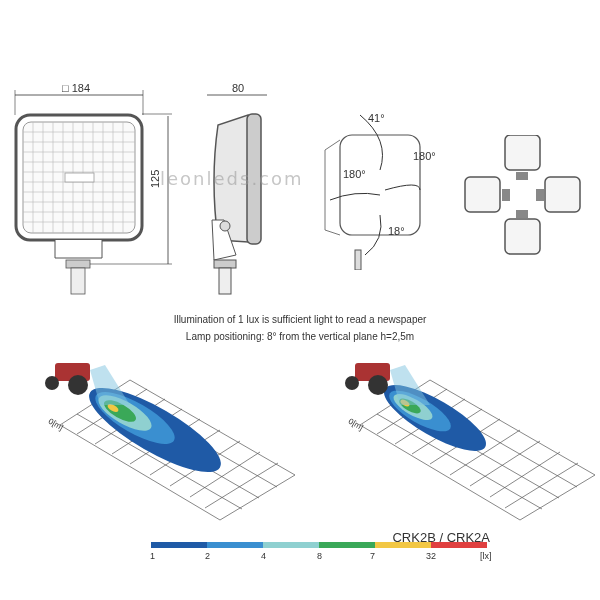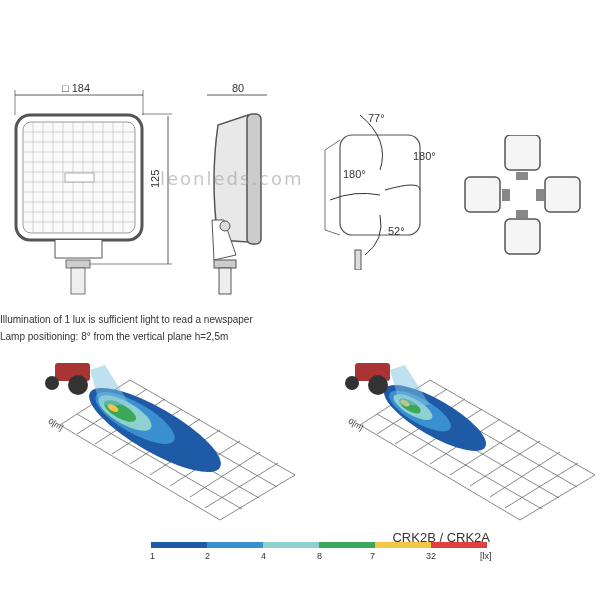--- a/index.html
+++ b/index.html
@@ -1,19 +1,19 @@
 <!DOCTYPE html>
 <html><head>
 <meta charset="utf-8">
 <style>
   html,body{margin:0;padding:0;background:#fff;}
   body{width:600px;height:600px;position:relative;overflow:hidden;font-family:"Liberation Sans",sans-serif;color:#333;}
   .abs{position:absolute;}
   .dim{font-size:11px;color:#333;}
-  .caption{position:absolute;left:0;width:600px;text-align:left;font-size:10px;color:#333;}
+  .caption{position:absolute;left:0;width:600px;text-align:center;font-size:10px;color:#333;}
   .wm{position:absolute;left:160px;top:168px;font-size:18px;color:#999;opacity:.55;letter-spacing:2px;font-family:"DejaVu Sans",sans-serif;}
   .legend-bar{position:absolute;left:151px;top:542px;width:336px;height:6px;display:flex;}
   .legend-bar div{flex:1;height:100%;}
   .ticks{position:absolute;left:146px;top:551px;width:350px;font-size:9px;color:#333;}
   .ticks span{position:absolute;}
   .model{position:absolute;right:110px;top:530px;font-size:13px;color:#333;}
 </style>
 </head>
 <body>
 
@@ -69,24 +69,24 @@
 
 <svg class="abs" style="left:300px;top:110px" width="130" height="160" viewBox="0 0 130 160">
   <rect x="40" y="25" width="80" height="100" rx="12" fill="#fff" stroke="#555" stroke-width="1.2"></rect>
   <path d="M40 30 L25 40 L25 120 L40 125" fill="none" stroke="#777"></path>
   <path d="M60 5 Q90 30 80 60" fill="none" stroke="#333"></path>
   <path d="M30 90 Q55 80 80 85" fill="none" stroke="#333"></path>
   <path d="M85 80 Q120 70 120 80" fill="none" stroke="#333"></path>
   <path d="M80 105 Q85 130 65 145" fill="none" stroke="#333"></path>
   <rect x="55" y="140" width="6" height="20" fill="#ddd" stroke="#555"></rect>
 </svg>
-<span class="abs dim" style="left:368px;top:112px">77°</span>
+<span class="abs dim" style="left:368px;top:112px">41°</span>
 <span class="abs dim" style="left:413px;top:150px">180°</span>
 <span class="abs dim" style="left:343px;top:168px">180°</span>
-<span class="abs dim" style="left:388px;top:225px">52°</span>
+<span class="abs dim" style="left:388px;top:225px">18°</span>
 
 <svg class="abs" style="left:460px;top:135px" width="130" height="125" viewBox="0 0 130 125">
   <rect x="45" y="0" width="35" height="35" rx="5" fill="#f5f5f5" stroke="#555" stroke-width="1.5"></rect>
   <rect x="5" y="42" width="35" height="35" rx="5" fill="#f5f5f5" stroke="#555" stroke-width="1.5"></rect>
   <rect x="85" y="42" width="35" height="35" rx="5" fill="#f5f5f5" stroke="#555" stroke-width="1.5"></rect>
   <rect x="45" y="84" width="35" height="35" rx="5" fill="#f5f5f5" stroke="#555" stroke-width="1.5"></rect>
   <rect x="56" y="37" width="12" height="8" fill="#888"></rect>
     <rect x="42" y="54" width="8" height="12" fill="#888"></rect>
   <rect x="76" y="54" width="8" height="12" fill="#888"></rect>
     <rect x="56" y="75" width="12" height="8" fill="#888"></rect>

